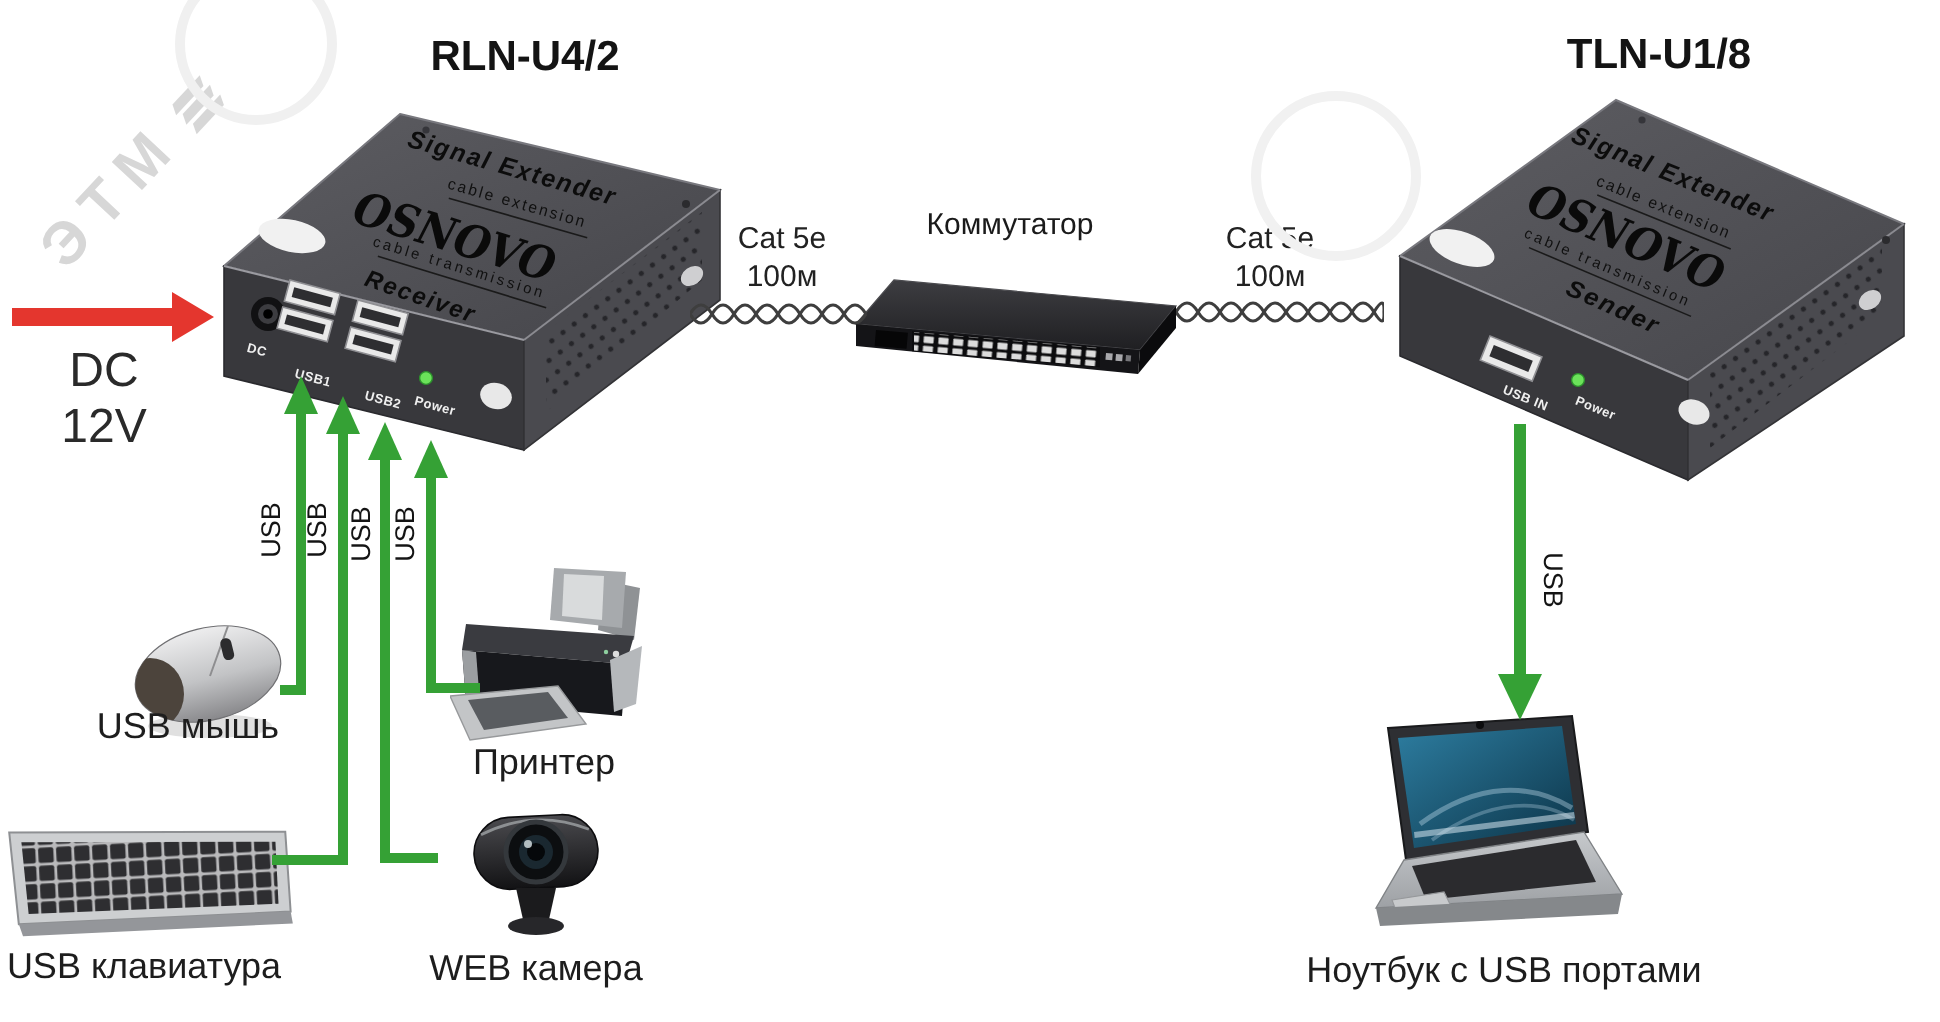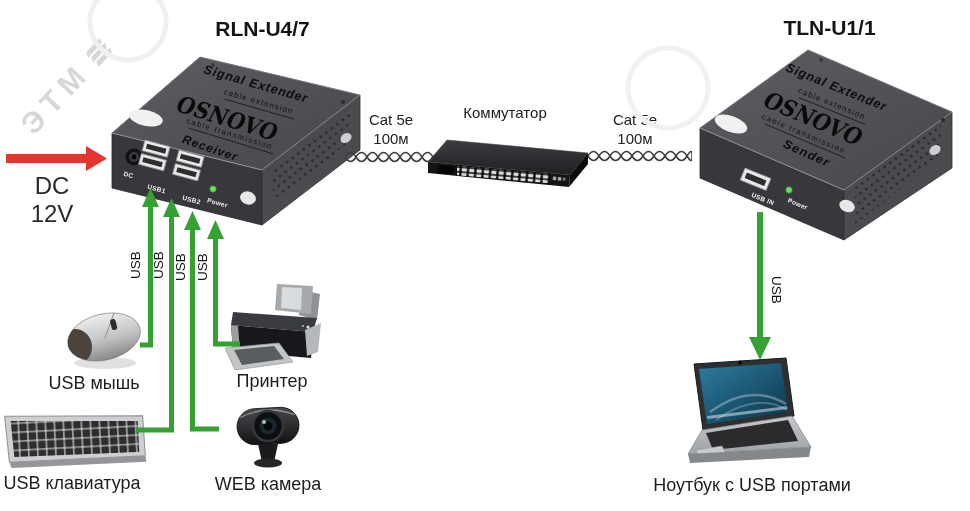--- a/index.html
+++ b/index.html
@@ -30,22 +30,22 @@
 
   <div id="watermark" class="abs">
     <span class="wm-text">ЭТМ</span>
     <span class="wm-bars">
         <div></div>
         <div></div>
         <div></div>
       </span>
   </div>
 
-  <div class="abs title" style="left:190px;top:17px;width:145px;">RLN-U4/7</div>
-  <div class="abs title" style="left:762px;top:16px;width:135px;">TLN-U1/1</div>
+  <div class="abs title" style="left:190px;top:17px;width:145px;">RLN-U4/2</div>
+  <div class="abs title" style="left:762px;top:16px;width:135px;">TLN-U1/8</div>
 
   <div class="abs" style="left:12px;top:131px;width:80px;font-size:24px;text-align:center;color:#2a2a2a;margin-top:41px;">DC 12V</div>
 
   <div class="abs cable" style="left:362px;top:110px;width:58px;">
     <div>Cat 5e</div>
     <div>100м</div>
   </div>
   <div class="abs cable" style="left:606px;top:110px;width:58px;">
     <div>Cat 5e</div>
     <div>100м</div>
@@ -283,19 +283,19 @@
       <polygon points="760,360 749,337 771,337"></polygon>
     </g>
   </svg>
 
   <div class="abs usbv rotccw" style="left:114px;top:257px;">USB</div>
   <div class="abs usbv rotccw" style="left:137px;top:257px;">USB</div>
   <div class="abs usbv rotccw" style="left:159px;top:259px;">USB</div>
   <div class="abs usbv rotccw" style="left:181px;top:259px;">USB</div>
   <div class="abs usbv rotcw" style="left:754px;top:282px;">USB</div>
 
-  <div class="abs lbl" style="left:34px;top:373px;width:120px;">USB мышь</div>
+  <div class="abs lbl" style="left:34px;top:353px;width:120px;">USB мышь</div>
   <div class="abs lbl" style="left:212px;top:371px;width:120px;">Принтер</div>
   <div class="abs lbl" style="left:2px;top:473px;width:140px;">USB клавиатура</div>
   <div class="abs lbl" style="left:198px;top:474px;width:140px;">WEB камера</div>
   <div class="abs lbl" style="left:652px;top:475px;width:200px;">Ноутбук с USB портами</div>
 
 </div>
 
 </body></html>

